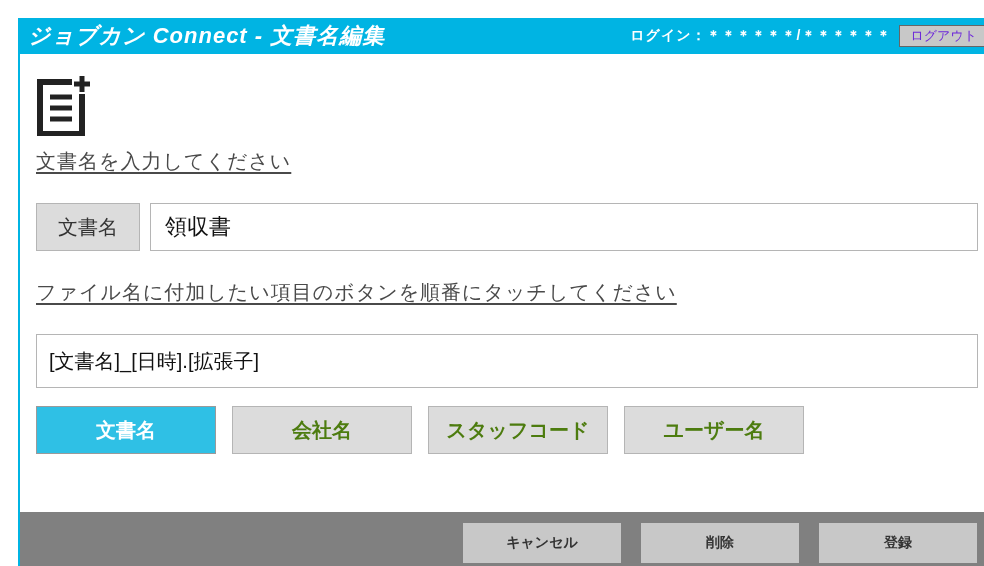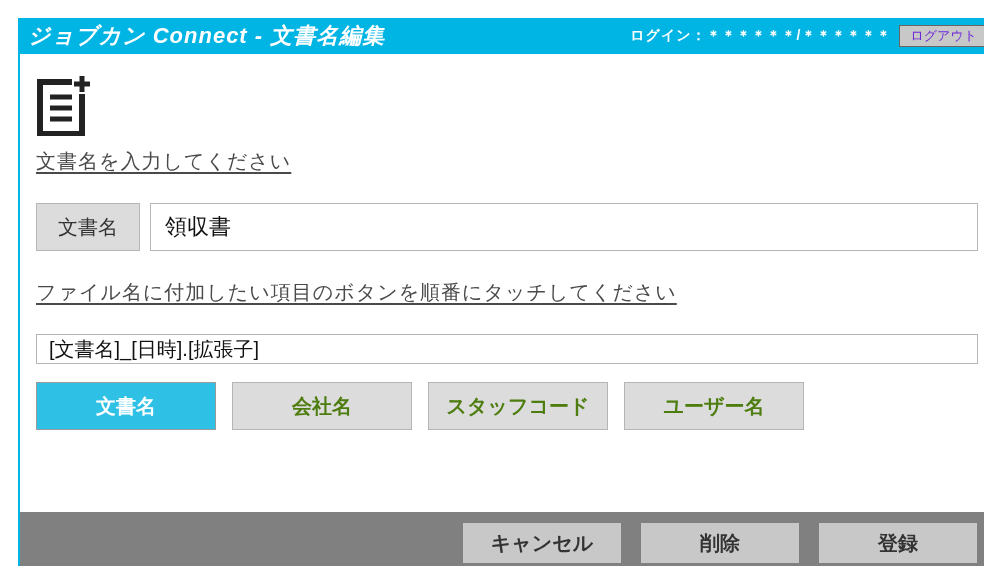--- a/index.html
+++ b/index.html
@@ -92,21 +92,21 @@
       font-family: Liberation Sans, sans-serif;
       height: 48px;
     }
     .pattern-input {
       width: 100%;
       border: 1px solid #b5b5b5;
       font-size: 20px;
       padding: 8px 12px;
       color: #111;
       font-family: inherit;
-      height: 30px;
+      height: 54px;
       margin-bottom: 18px;
     }
     .tag-buttons {
       display: flex;
       gap: 16px;
     }
     .tag-btn {
       width: 180px;
       height: 48px;
       font-size: 20px;
@@ -125,21 +125,21 @@
     .footer {
       background: #808080;
       padding: 10px 18px 14px 18px;
       display: flex;
       gap: 18px;
       justify-content: flex-end;
     }
     .footer-btn {
       width: 160px;
       height: 42px;
-      font-size: 20px;
+      font-size: 14px;
       font-weight: bold;
       color: #333;
       background: #c8c8c8;
       border: 1px solid #808080;
       cursor: pointer;
       font-family: Liberation Mono, monospace;
     }
   </style>
 </head>
 <body>

